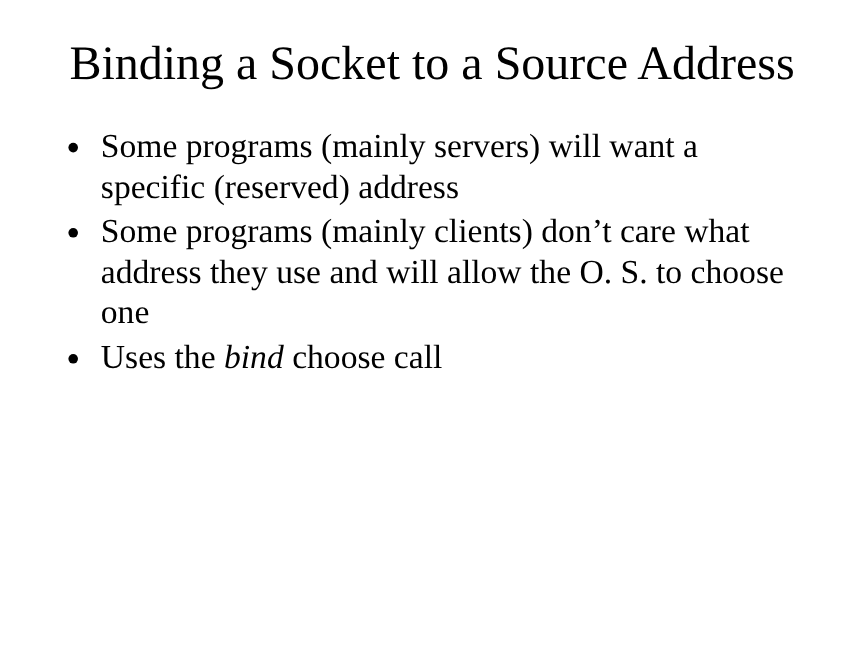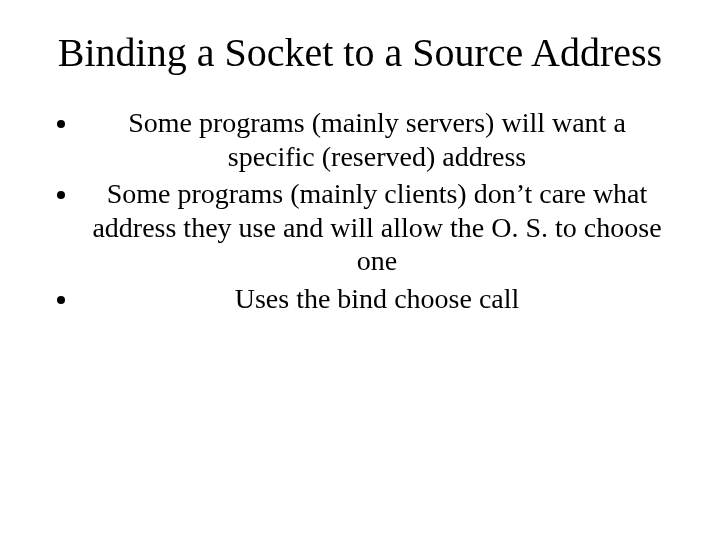--- a/index.html
+++ b/index.html
@@ -22,29 +22,29 @@
     text-align: center;
     font-size: 40px;
     line-height: 1.15;
     margin: 10px 0 30px 0;
     font-weight: normal;
   }
   .bullets {
     list-style: disc;
     padding-left: 30px;
     margin: 0;
-    text-align: center;
   }
   .bullets li {
     font-size: 28px;
     line-height: 1.2;
     margin-bottom: 4px;
     padding-left: 4px;
   }
   .italic {
+    font-style: italic;
   }
 </style>
 </head>
 <body>
 
 <div class="slide">
   <h1 class="title">Binding a Socket to a Source Address</h1>
   <ul class="bullets">
     <li>
       <span>Some programs (mainly servers) will want a specific (reserved) address</span>

